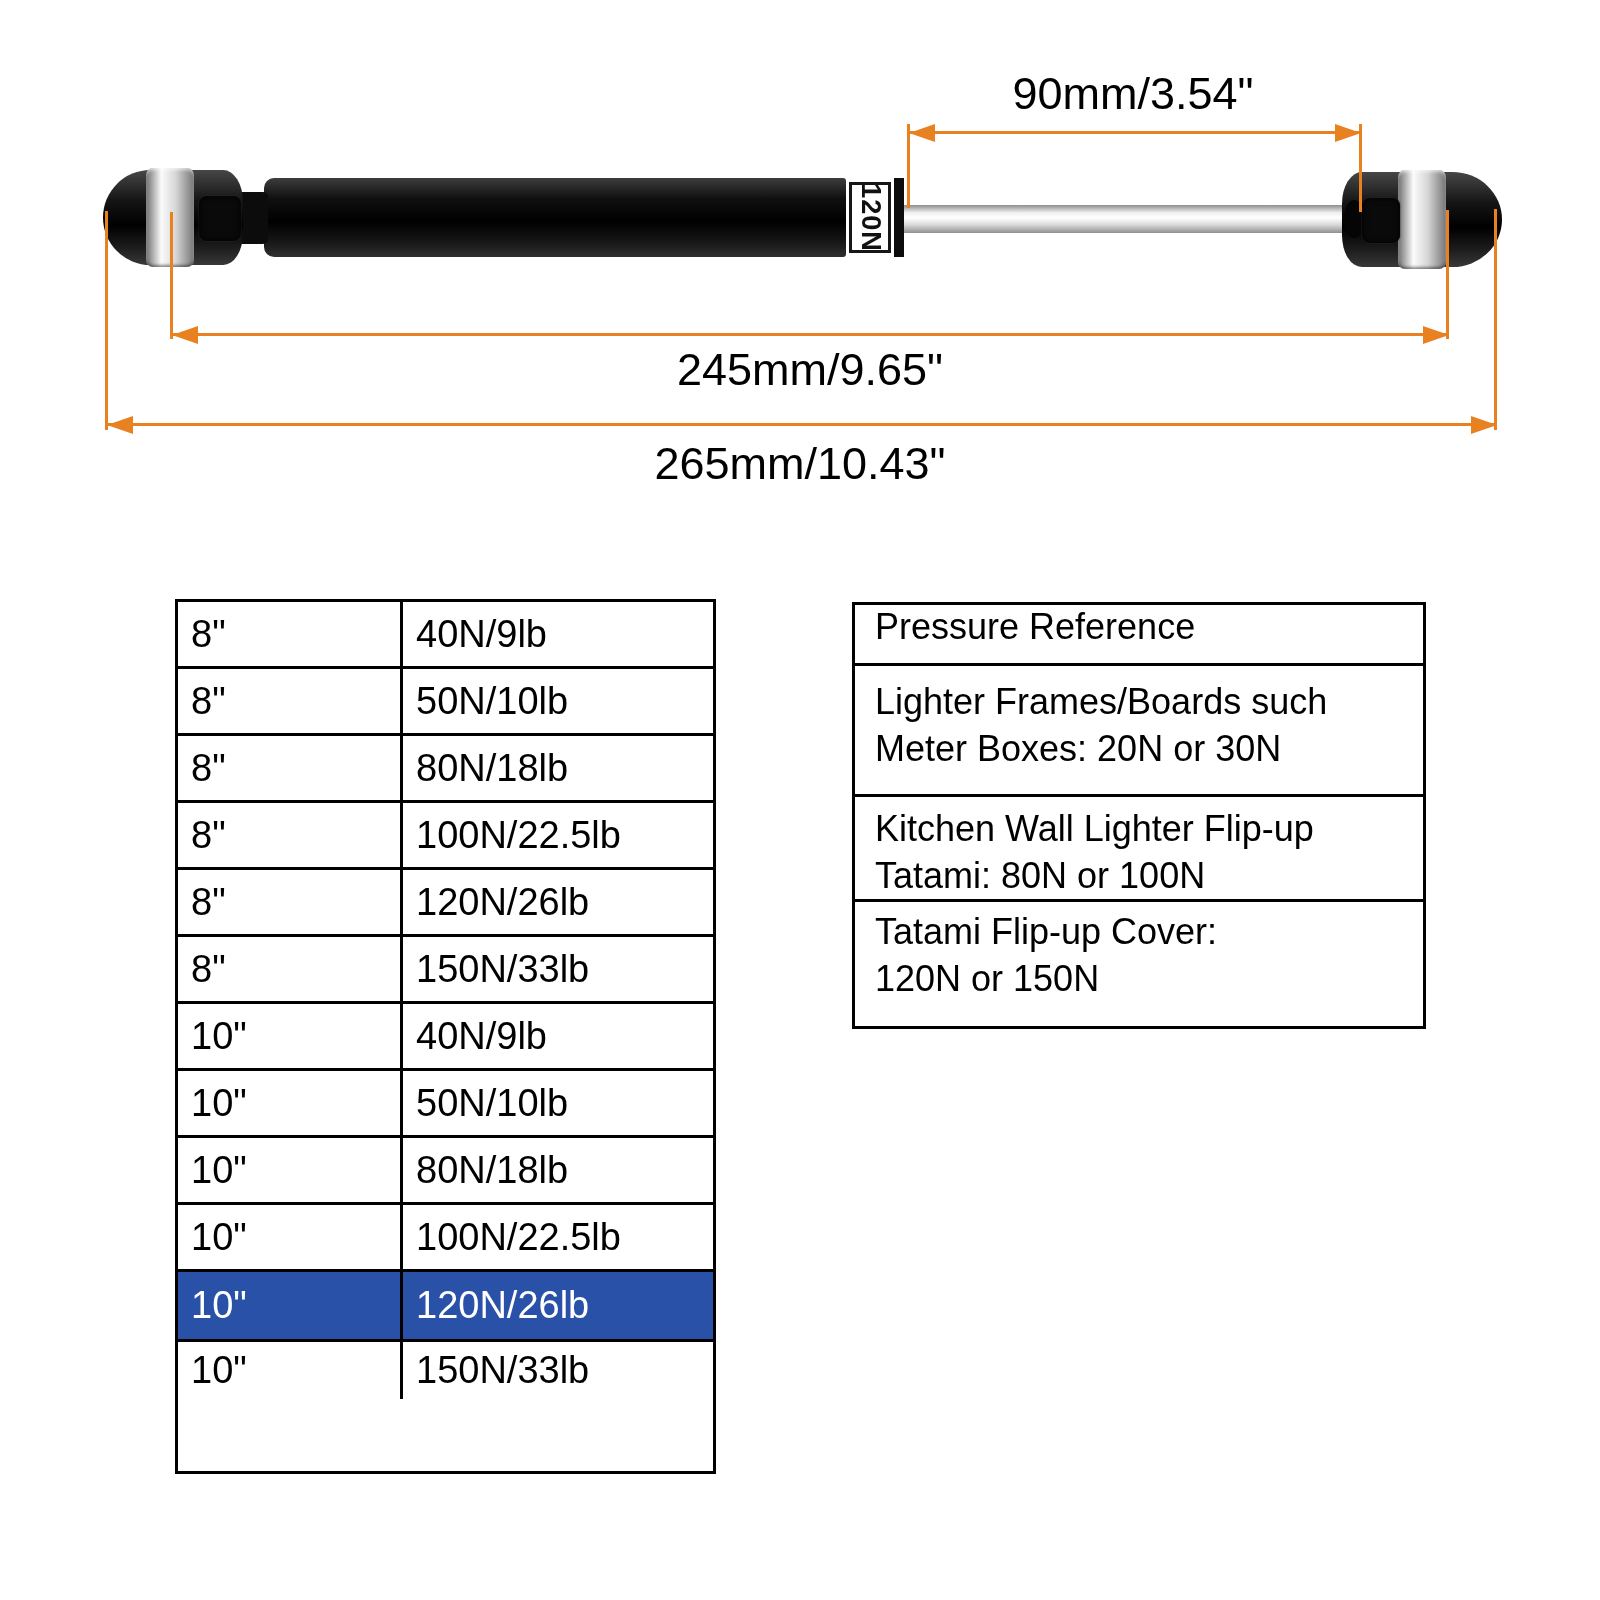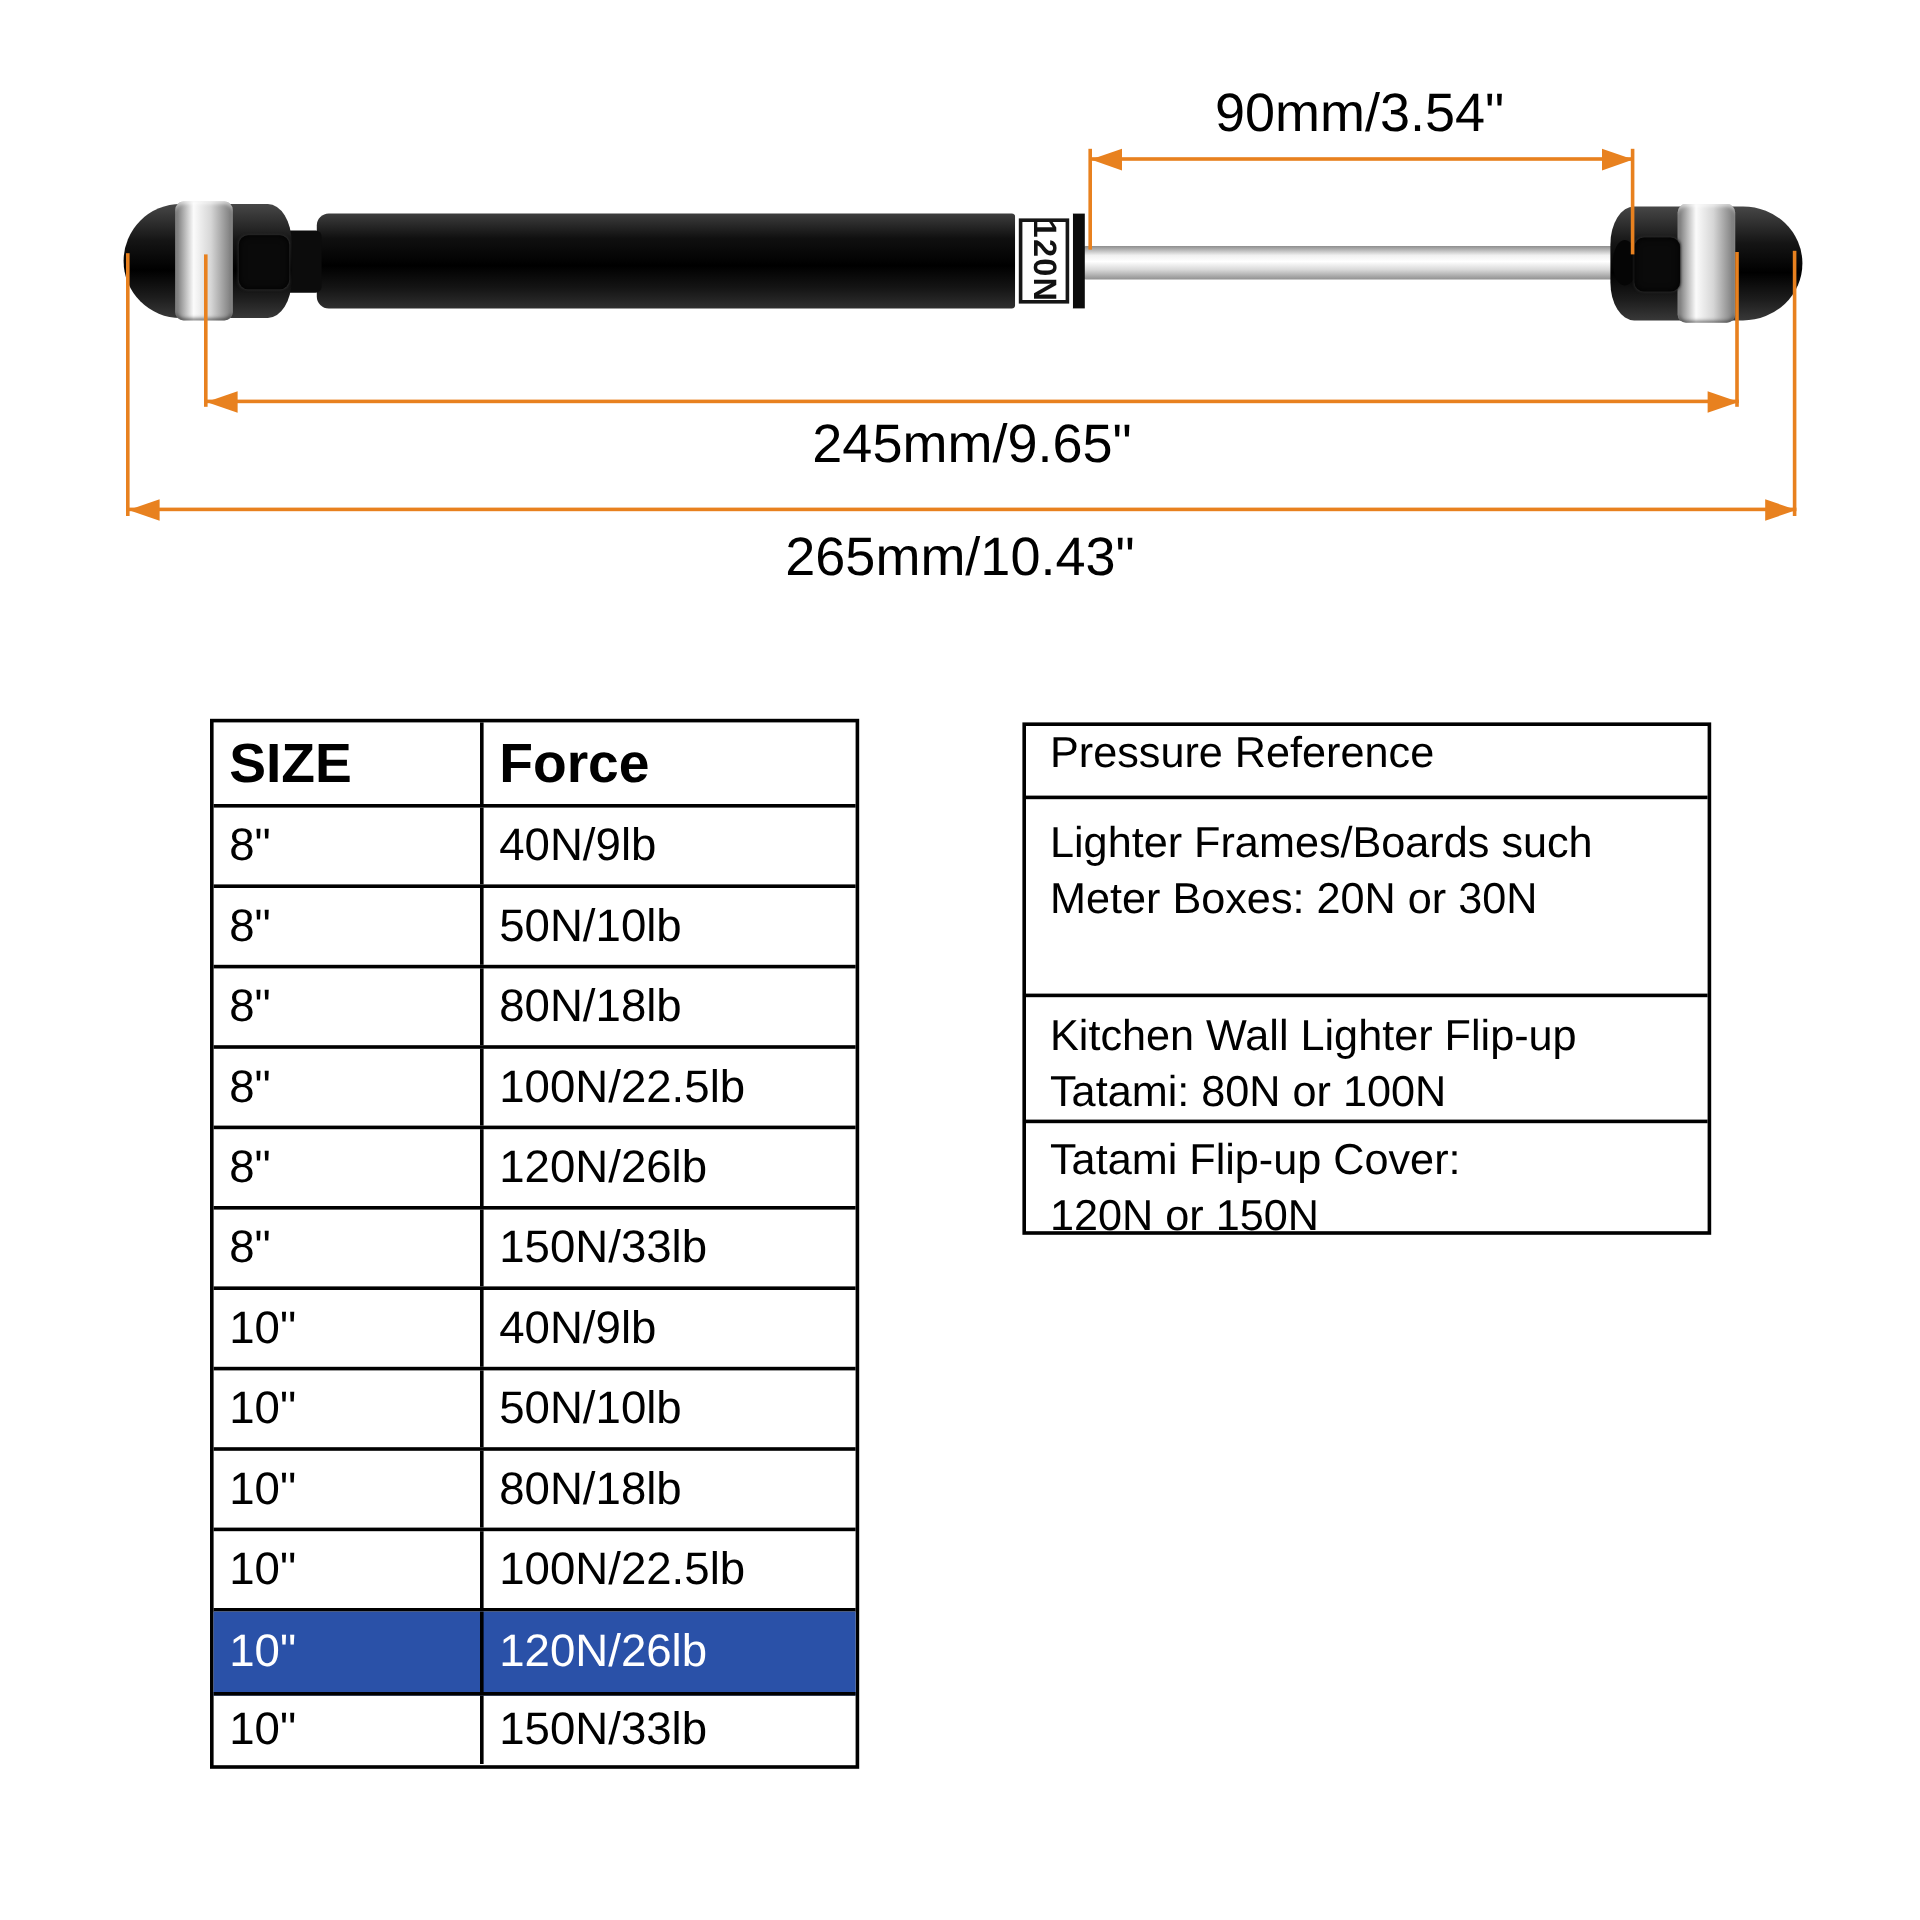--- a/index.html
+++ b/index.html
@@ -73,21 +73,21 @@
 
   
   #pressure-panel{
     position:absolute;left:852px;top:602px;width:574px;height:427px;
     border:3px solid #000;box-sizing:border-box;background:#fff;
     display:flex;flex-direction:column;
   }
   .p-row{box-sizing:border-box;border-bottom:3px solid #000;padding:8px 6px 16px 20px;
     font-size:36px;line-height:47px;flex:0 0 auto;}
   .p-row.title{height:61px;display:flex;align-items:center;padding-top:0;}
-  .p-row.s1{height:165px;padding-top:12px;}
+  .p-row.s1{height:131px;padding-top:12px;}
   .p-row.s2{height:105px;padding-top:8px;}
   .p-row.s3{height:98px;border-bottom:none;padding-top:6px;}
 </style>
 </head>
 <body>
 
 <div>
 
   <div class="cap leftcap abs" style="left:103px;top:170px;width:140px;height:95px;"></div>
   <div class="slot" style="left:199px;top:196px;width:42px;height:45px;"></div>
@@ -126,24 +126,20 @@
 
   <div class="dimline" style="left:107px;top:423px;width:1390px;"></div>
   <div class="arr left" style="left:107px;top:416px;"></div>
   <div class="arr right" style="left:1471px;top:416px;"></div>
   <div class="extline" style="left:105px;top:211px;height:219px;"></div>
   <div class="extline" style="left:1494px;top:209px;height:221px;"></div>
   <div class="dimlabel" style="left:500px;top:438px;width:600px;">265mm/10.43"</div>
 </div>
 
 <div id="size-table">
-  <div class="t-row header" style="height:71px;">
-    <div class="t-cell size">SIZE</div>
-    <div class="t-cell force">Force</div>
-  </div>
   <div class="t-row" style="height:67px;">
     <div class="t-cell size">8"</div>
     <div class="t-cell force">40N/9lb</div>
   </div>
   <div class="t-row" style="height:67px;">
     <div class="t-cell size">8"</div>
     <div class="t-cell force">50N/10lb</div>
   </div>
   <div class="t-row" style="height:67px;">
     <div class="t-cell size">8"</div>

